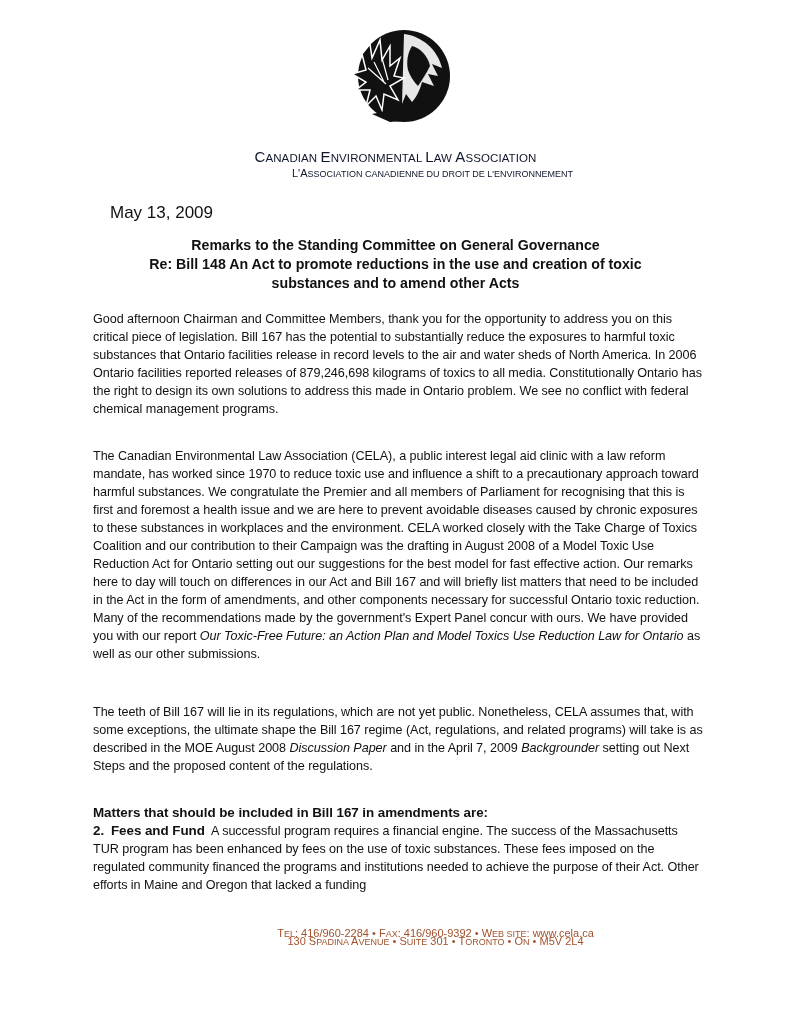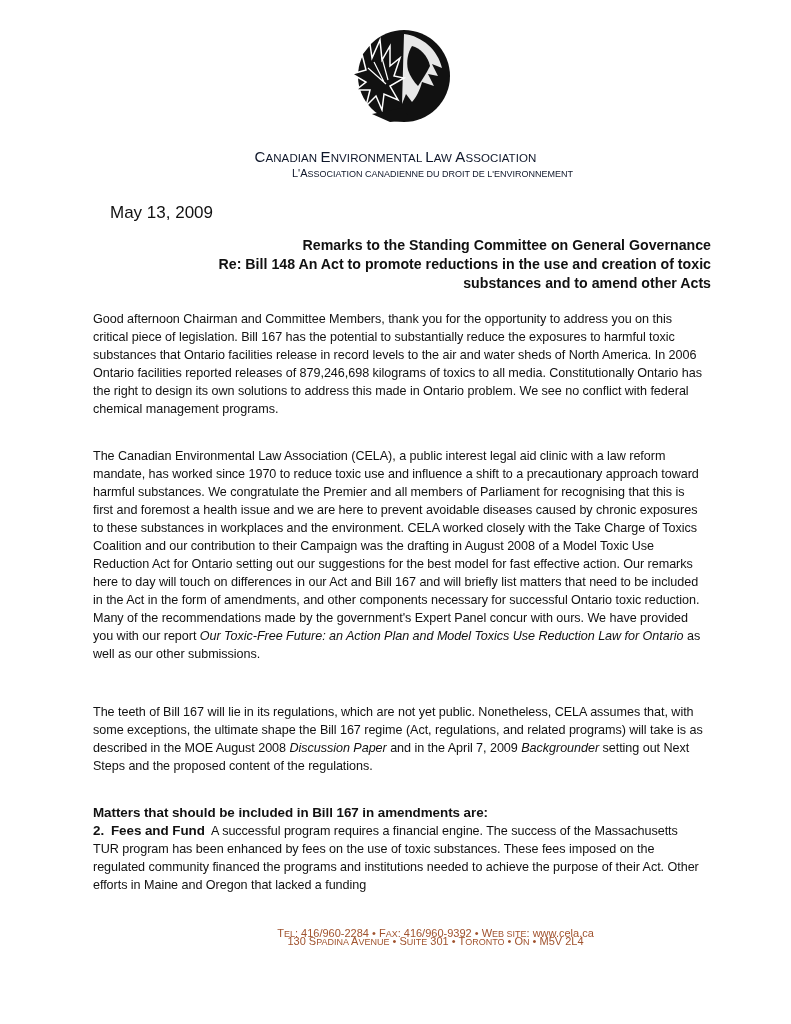--- a/index.html
+++ b/index.html
@@ -6,21 +6,21 @@
   body { width: 791px; height: 1024px; position: relative; overflow: hidden;
          font-family: "Liberation Sans", sans-serif; color: #111; }
   .logo { position: absolute; left: 342px; top: 24px; width: 112px; height: 104px; }
   .org { position: absolute; left: 0; width: 791px; text-align: center; color: #0f172a; }
   .org-name { top: 148px; font-size: 15px; letter-spacing: 0.1px; }
   .org-name .big { font-size: 15px; }
   .org-name .sc { font-size: 11.5px; }
   .org-fr { top: 167px; font-size: 9px; margin-left: 37px; }
   .org-fr .big { font-size: 11px; }
   .date { position: absolute; left: 93px; top: 203px; font-size: 17px; margin-left: 17px; }
-  .title { position: absolute; left: 80px; width: 631px; top: 236px; text-align: right;
+  .title { position: absolute; left: 80px; width: 631px; top: 236px; text-align: center;
            font-weight: bold; font-size: 14.2px; line-height: 19px; }
   .body { position: absolute; left: 93px; width: 610px; font-size: 12.6px; line-height: 18px; letter-spacing: -0.05px; }
   .p1 { top: 310px; }
   .p2 { top: 447px; }
   .p3 { top: 703px; }
   .p4 { top: 804px; }
   .p4 .heading { font-weight: bold; font-size: 13.4px; }
   .bold { font-weight: bold; font-size: 13.4px; }
   i { }
   .footer { position: absolute; left: 0; width: 791px; text-align: center; color: #a0522d; font-size: 11px; padding-left: 40px; }

